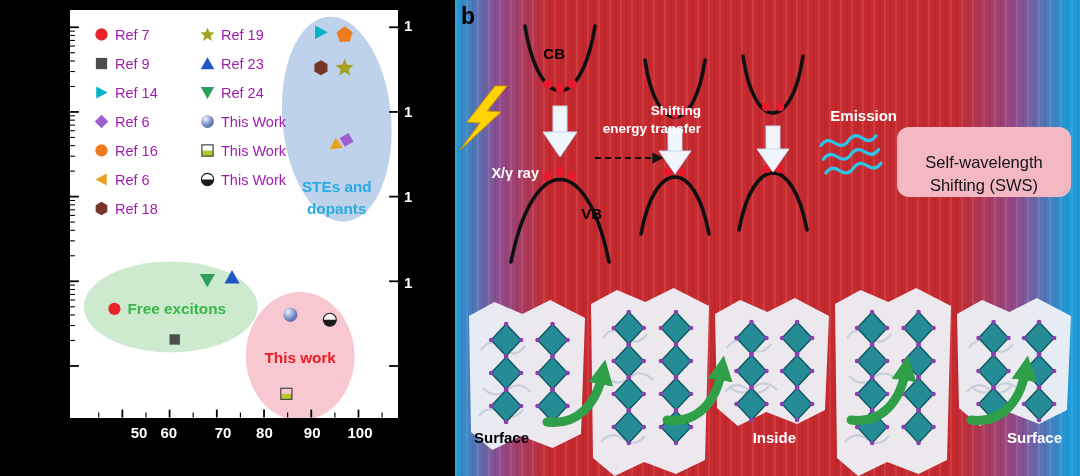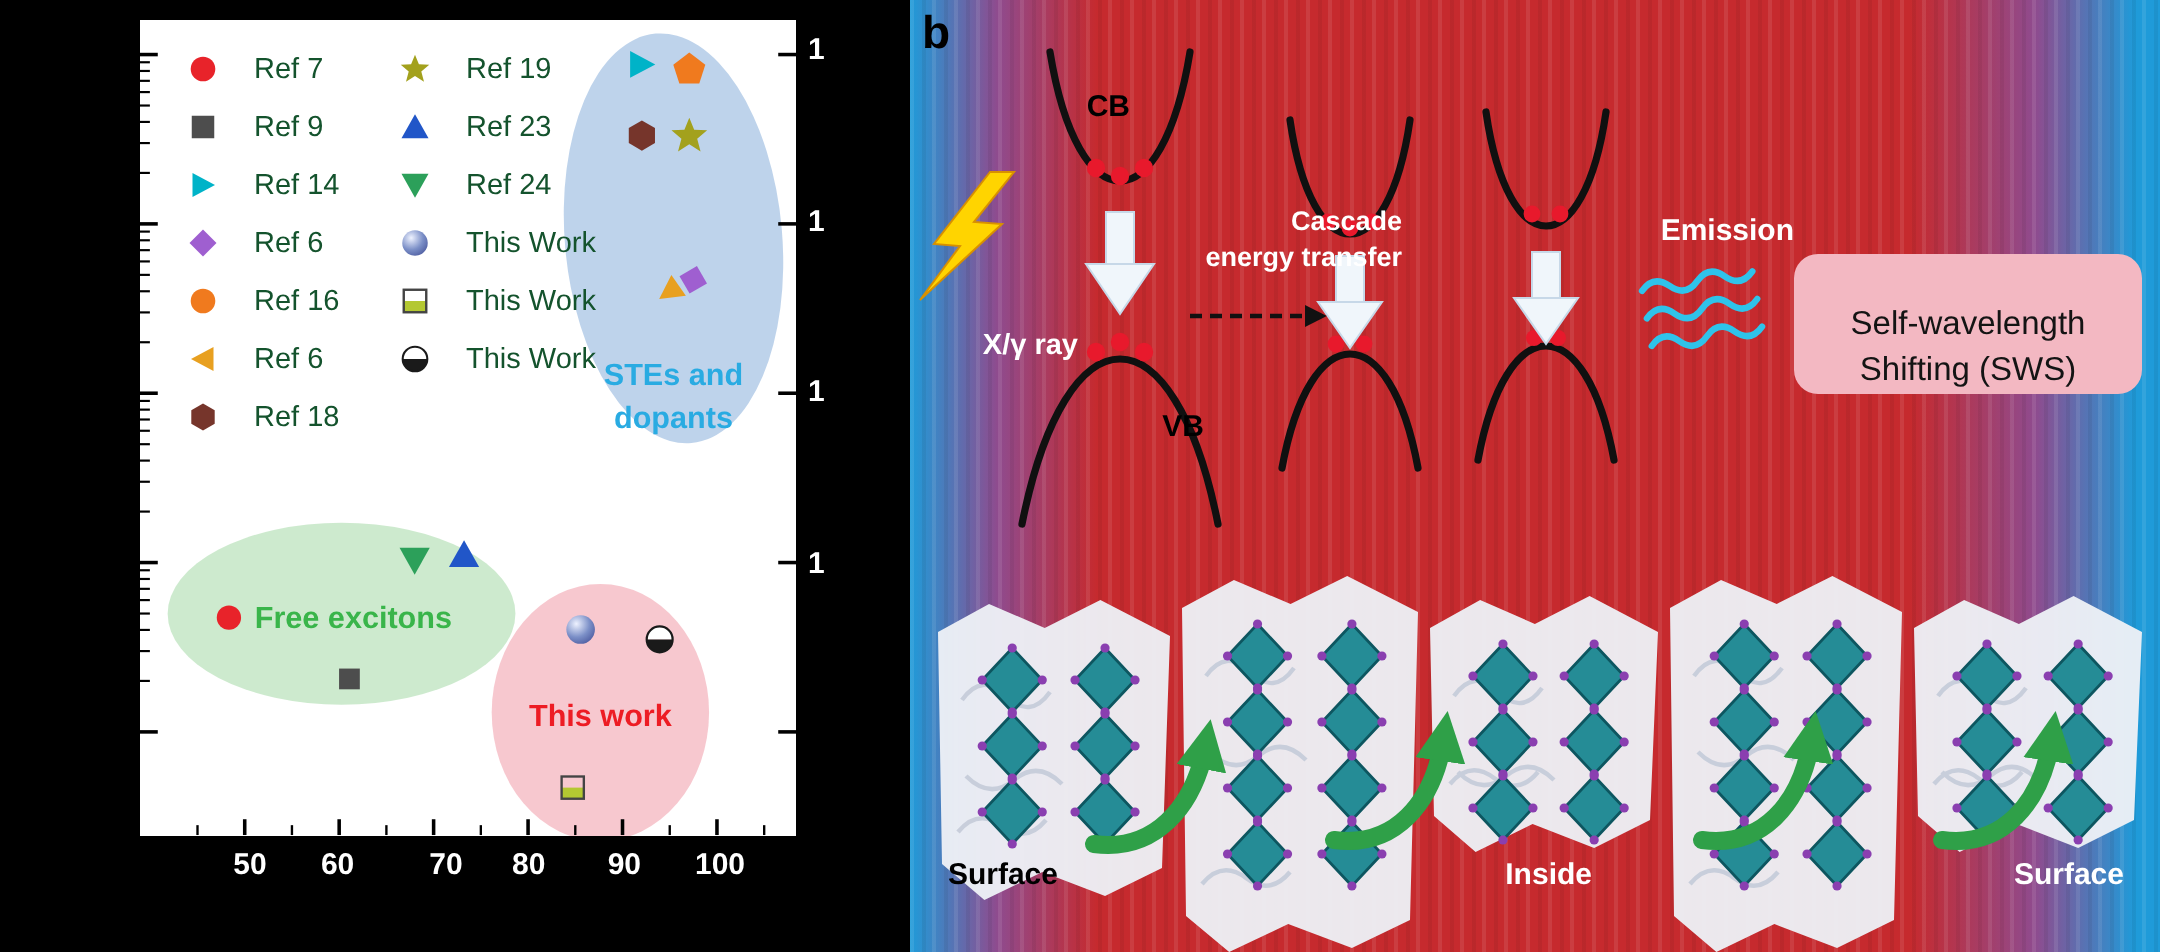--- a/index.html
+++ b/index.html
@@ -10,21 +10,21 @@
   
   .panel-a{position:absolute;left:68px;top:8px;width:360px;height:468px;}
   .plot{position:absolute;left:0;top:0;width:332px;height:412px;background:#fff;
         border:2px solid #000;}
   #plot-svg{position:absolute;inset:0;width:100%;height:100%;}
   .legend{position:absolute;left:24px;top:10px;display:flex;gap:10px;}
   .lcol{display:flex;flex-direction:column;}
   .lcol:first-child{width:96px;}
   .lrow{display:flex;align-items:center;gap:6px;height:29px;}
   .lmark{display:flex;align-items:center;}
-  .llab{font-size:14.5px;color:#14532d;white-space:nowrap;margin-left:12px;}
+  .llab{font-size:14.5px;color:#a21caf;white-space:nowrap;}
   #xticks{position:absolute;left:0;top:416px;width:340px;height:26px;}
   .xt{position:absolute;transform:translateX(-50%);color:#fff;font-weight:700;font-size:15px;}
   .yr{position:absolute;left:336px;transform:translateY(-50%);color:#fff;font-weight:700;font-size:15px;}
 
   
   .panel-b{position:absolute;left:455px;top:0;width:625px;height:476px;overflow:hidden;
     background-image:
       repeating-linear-gradient(90deg, rgba(255,255,255,.09) 0 2px, rgba(255,255,255,0) 2px 6px,
         rgba(0,0,0,.06) 6px 8px, rgba(0,0,0,0) 8px 11px),
       linear-gradient(90deg,#1f9bd9 0%,#8f4b8e 7%,#c62a2e 15%,#c62a2e 80%,#8f4b8e 90%,#1f9bd9 98%,#1f9bd9 100%);}
@@ -279,21 +279,21 @@
                   <path d="M18.2,10 a8.2,8.2 0 0 1 -16.4,0 z" fill="#1a1a1a"></path>
                   <circle cx="10" cy="10" r="8.2" fill="none" stroke="#1a1a1a" stroke-width="1.4"></circle>
                 </svg>
               </span>
               <span class="llab">This Work</span>
             </div>
           </div>
         </div>
     </div>
     <div id="xticks">
-        <span class="xt" style="left: 47px; padding-left: 20px;">50</span>
+        <span class="xt" style="left: 61px; padding-left: 20px;">50</span>
         <span class="xt" style="left: 100.8px;">60</span>
         <span class="xt" style="left: 155px;">70</span>
         <span class="xt" style="left: 196.4px;">80</span>
         <span class="xt" style="left: 244.2px;">90</span>
         <span class="xt" style="left: 292px;">100</span>
       </div>
     <div id="yright">
         <span class="yr" style="top: 17px;">1</span>
         <span class="yr" style="top: 102.7px;">1</span>
         <span class="yr" style="top: 188.4px;">1</span>
@@ -557,21 +557,21 @@
         <path d="M368,154 q7,-7 14,0 t14,0 t14,0 t14,0"></path>
         <path d="M368,168 q7,-7 14,0 t14,0 t14,0 t14,0"></path>
       </g>
     </svg>
 
     <div class="pbt pb-b">b</div>
     <div class="pbt pb-cb">CB</div>
     <div class="pbt pb-vb">VB</div>
     <div class="pbt pb-xray">X/γ ray</div>
     <div class="pbt pb-cascade">
-      <div>Cascade</div>
+      <div>Shifting</div>
       <div>energy transfer</div>
     </div>
     <div class="pbt pb-emission">Emission</div>
     <div class="sws-box">
       <div>Self-wavelength</div>
       <div>Shifting (SWS)</div>
     </div>
     <div class="pbt pb-surf1">Surface</div>
     <div class="pbt pb-surf2">Inside</div>
     <div class="pbt pb-surf3">Surface</div>

